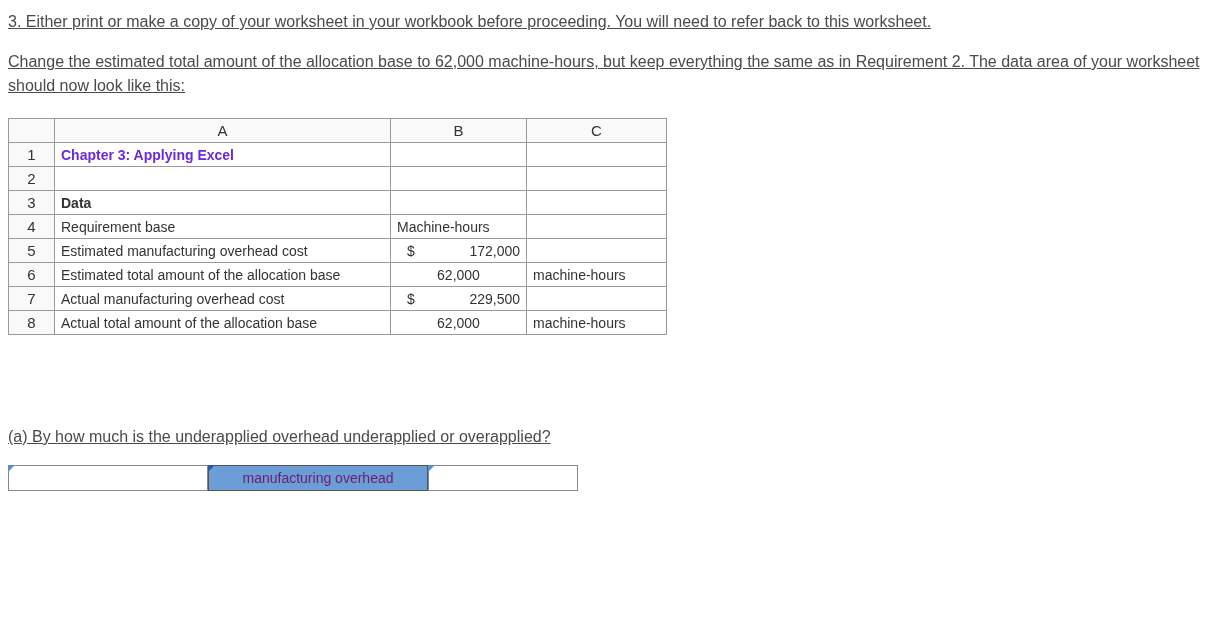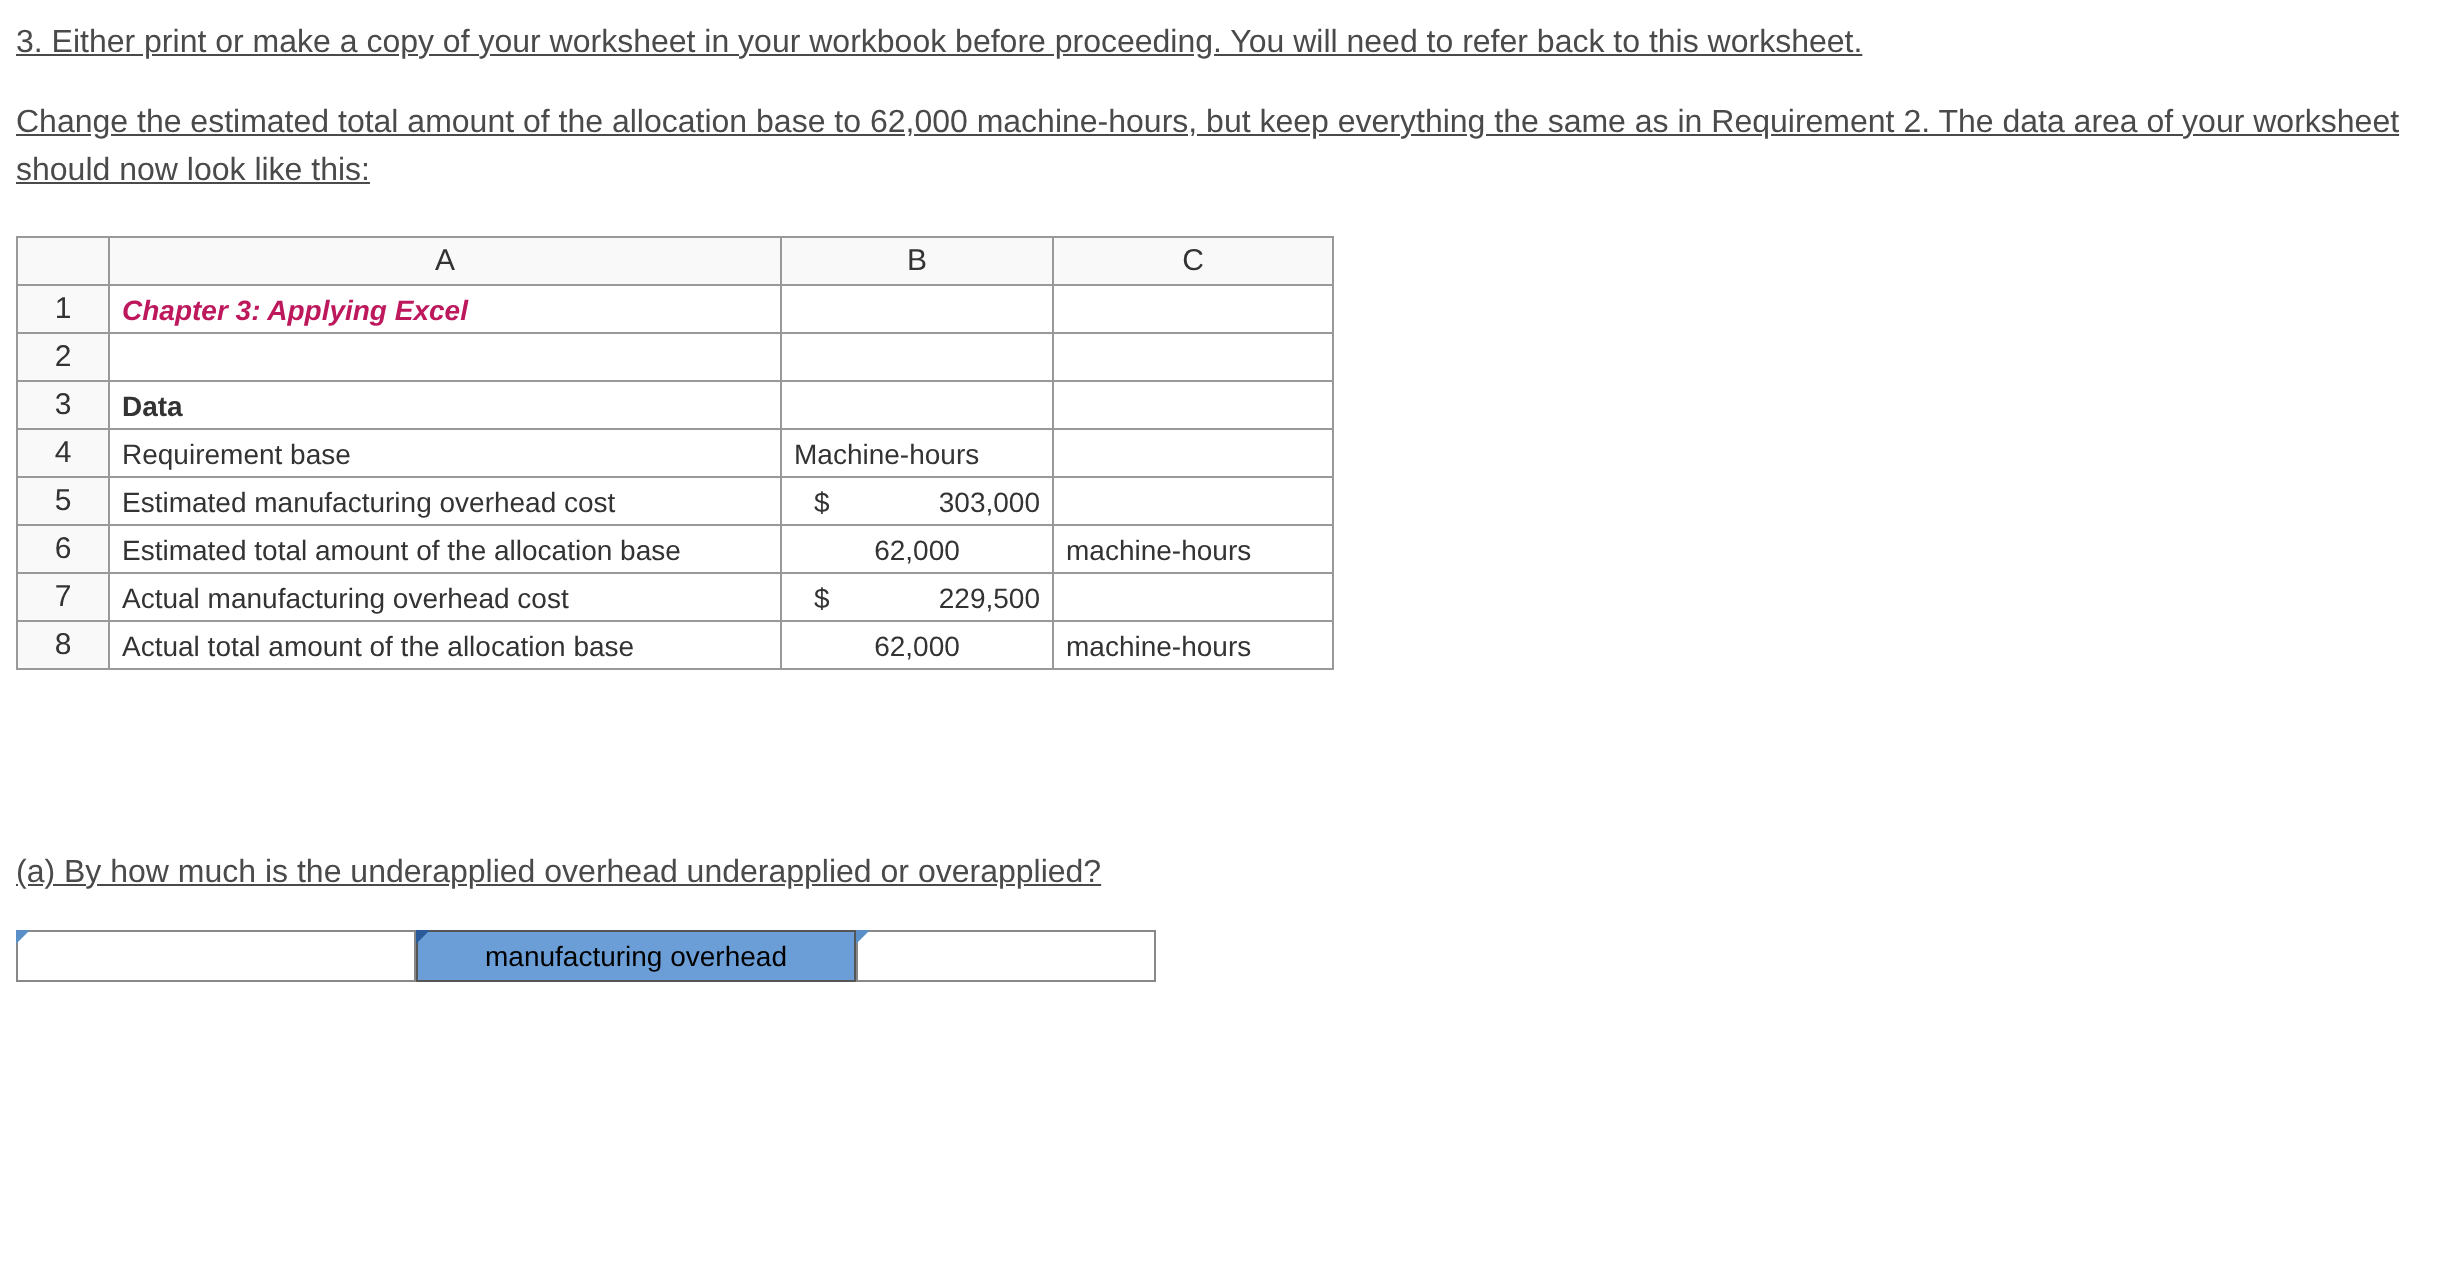--- a/index.html
+++ b/index.html
@@ -51,23 +51,22 @@
     }
     .spreadsheet .header-row td {
       text-align: center;
       background: #f9f9f9;
       font-size: 15px;
     }
     .spreadsheet .header-row .col-rownum {
       background: #f9f9f9;
     }
     .purple-bold {
-      color: #be185d;
+      color: #6d28d9;
       font-weight: bold;
-      font-style: italic;
     }
     .bold {
       font-weight: bold;
     }
     .money-cell {
       text-align: right;
     }
     .money-cell .dollar {
       float: left;
       padding-left: 10px;
@@ -97,21 +96,21 @@
       border-right: 7px solid transparent;
     }
     .answer-label {
       width: 220px;
       height: 26px;
       line-height: 24px;
       text-align: center;
       font-size: 14px;
       background: #6b9ed6;
       border: 1px solid #555;
-      color: #000000;
+      color: #701a75;
       position: relative;
     }
     .answer-label::before {
       content: "";
       position: absolute;
       top: -1px;
       left: -1px;
       width: 0;
       height: 0;
       border-top: 7px solid #2a5a9a;
@@ -169,21 +168,21 @@
   </tr>
   <tr>
     <td class="col-rownum">4</td>
     <td class="col-a">Requirement base</td>
     <td class="col-b">Machine-hours</td>
     <td class="col-c"></td>
   </tr>
   <tr>
     <td class="col-rownum">5</td>
     <td class="col-a">Estimated manufacturing overhead cost</td>
-    <td class="col-b money-cell"><span class="dollar">$</span><span>303,000</span></td>
+    <td class="col-b money-cell"><span class="dollar">$</span><span>172,000</span></td>
     <td class="col-c"></td>
   </tr>
   <tr>
     <td class="col-rownum">6</td>
     <td class="col-a">Estimated total amount of the allocation base</td>
     <td class="col-b num-right">62,000</td>
     <td class="col-c">machine-hours</td>
   </tr>
   <tr>
     <td class="col-rownum">7</td>

